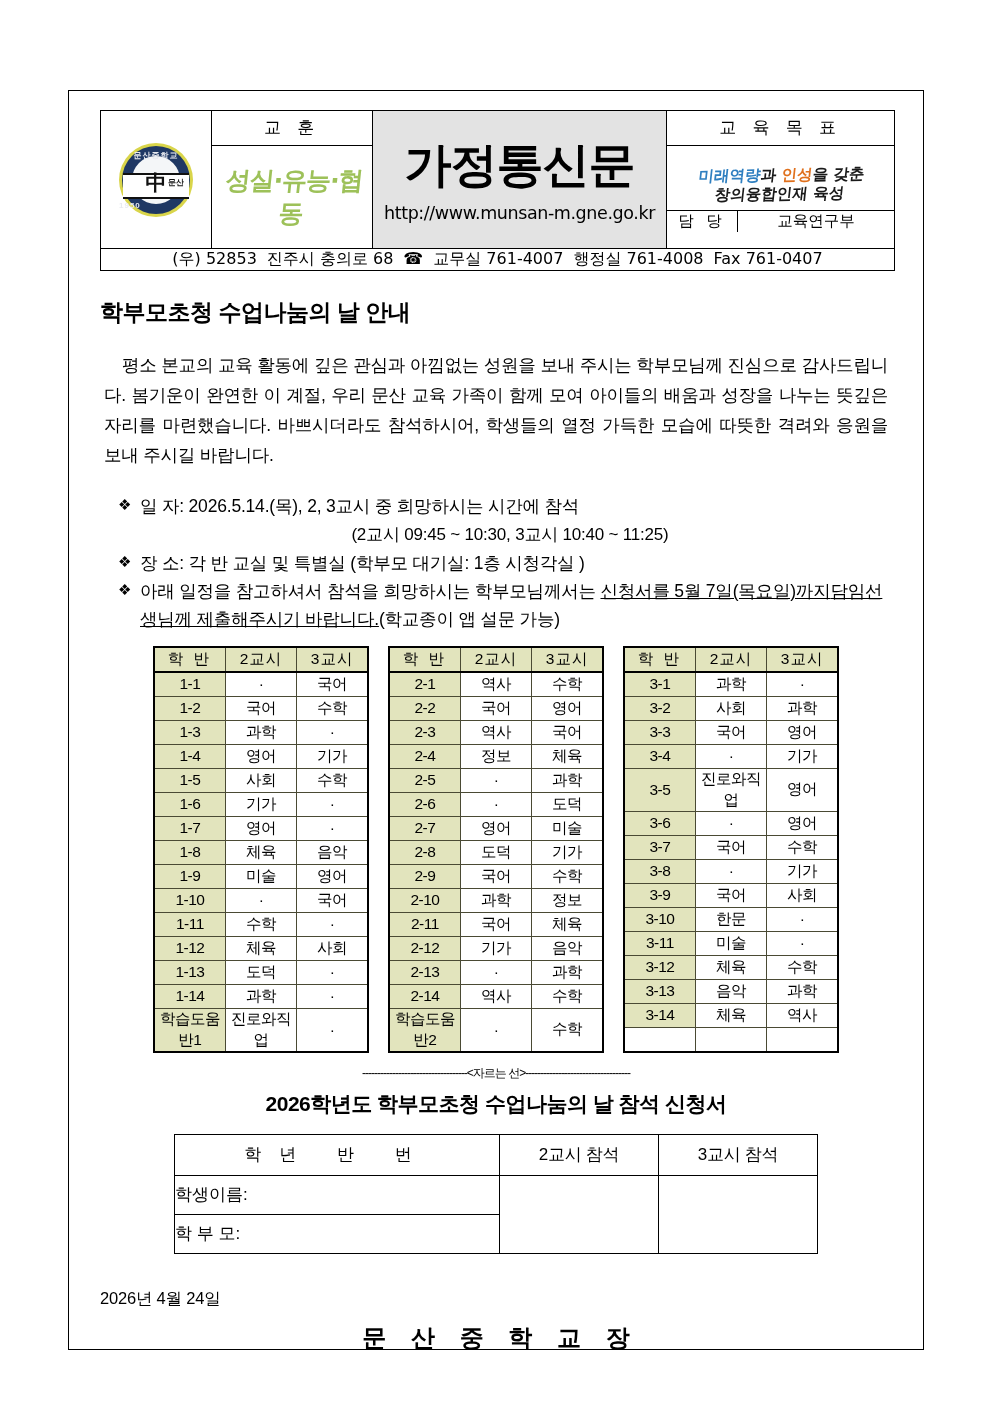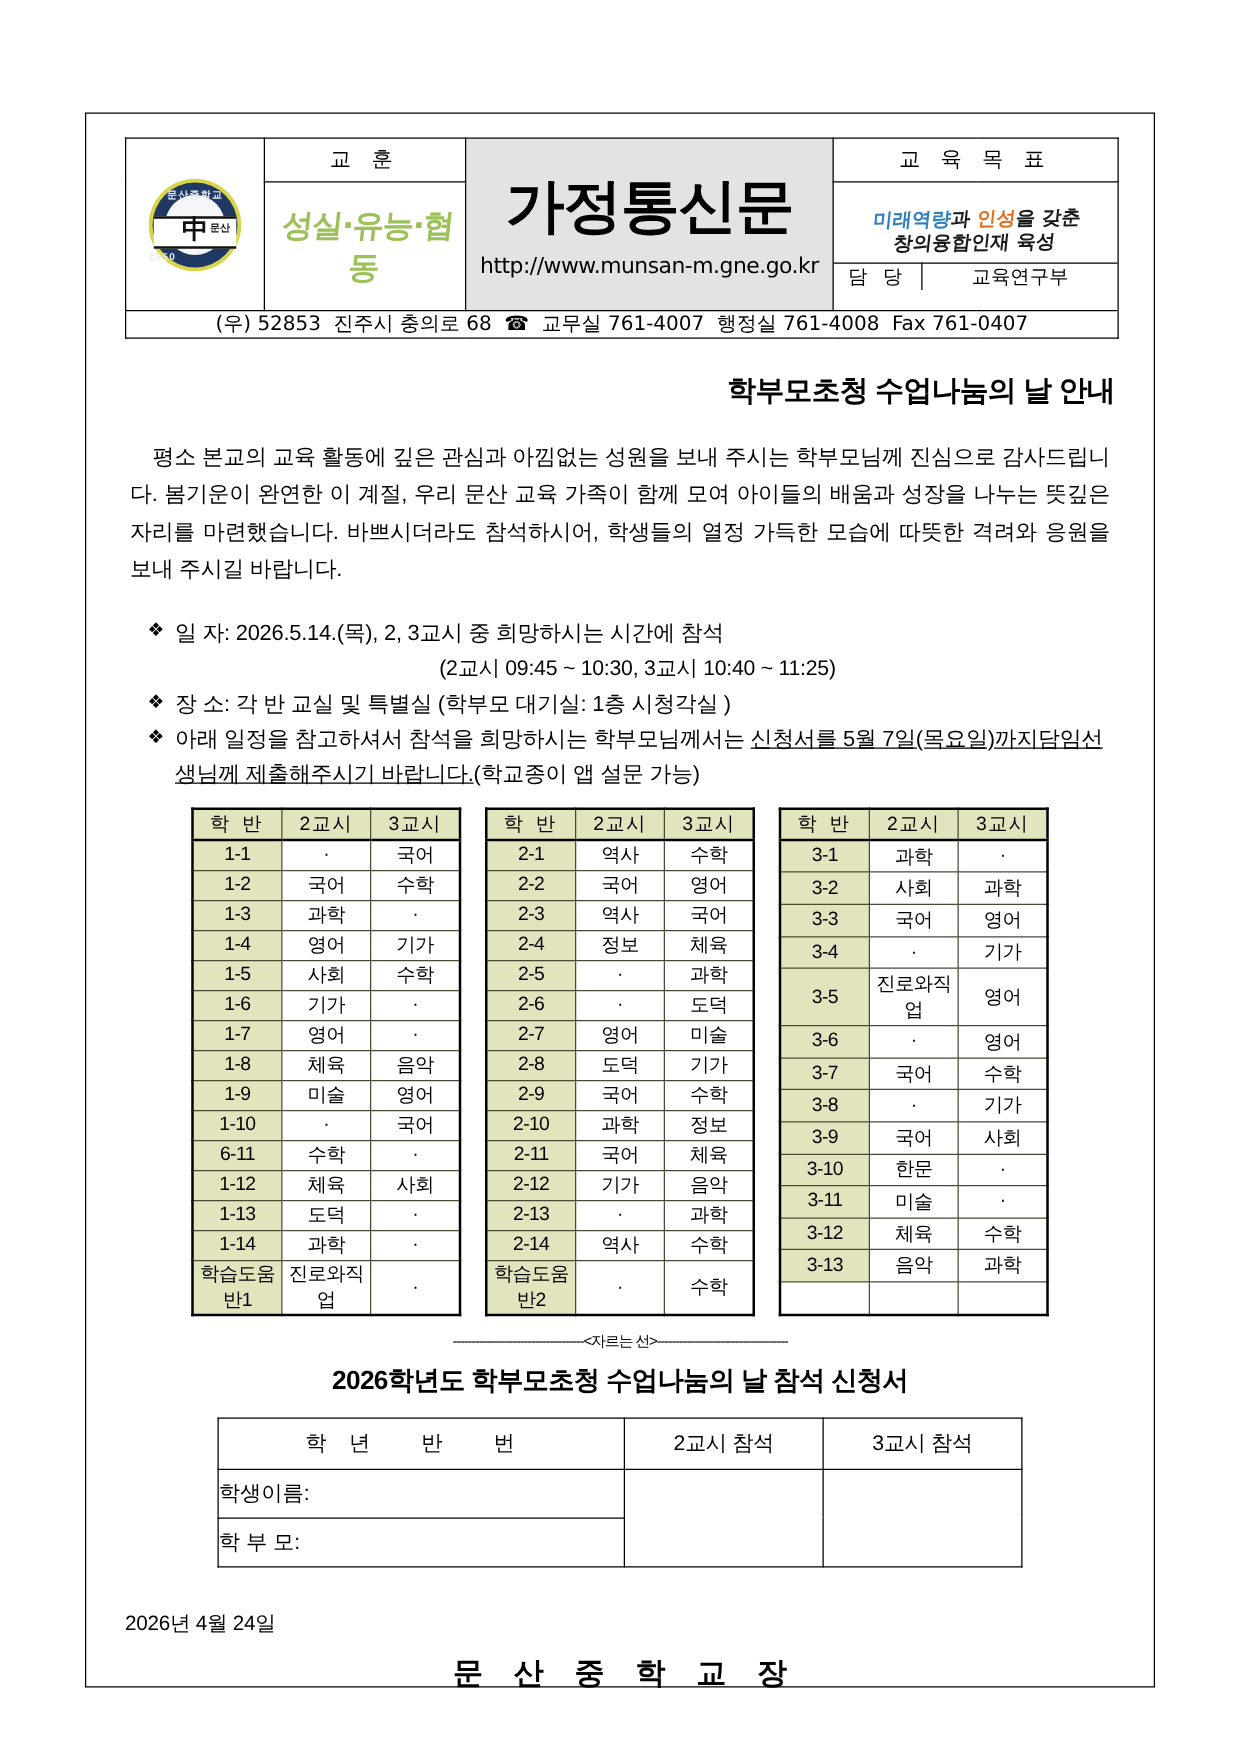--- a/index.html
+++ b/index.html
@@ -173,21 +173,21 @@
     left: 0; right: 0; bottom: 7px;
     text-align: left;
     font-size: 8px;
     color: #e8eaf0;
     letter-spacing: 1px;
     font-weight: bold;
   }
 
   
   .doc-title {
-    text-align: right;
+    text-align: left;
     font-size: 23px;
     font-weight: bold;
     letter-spacing: -0.5px;
     margin-top: 26px;
     font-family: "Liberation Sans", sans-serif;
   }
 
   
   .body-para {
     margin-top: 22px;
@@ -455,21 +455,21 @@
             <td class="c-name">1-9</td>
             <td class="c-p2">미술</td>
             <td class="c-p3">영어</td>
           </tr>
           <tr>
             <td class="c-name">1-10</td>
             <td class="c-p2">·</td>
             <td class="c-p3">국어</td>
           </tr>
           <tr>
-            <td class="c-name">6-11</td>
+            <td class="c-name">1-11</td>
             <td class="c-p2">수학</td>
             <td class="c-p3">·</td>
           </tr>
           <tr>
             <td class="c-name">1-12</td>
             <td class="c-p2">체육</td>
             <td class="c-p3">사회</td>
           </tr>
           <tr>
             <td class="c-name">1-13</td>
@@ -642,20 +642,25 @@
           </tr>
           <tr>
             <td class="c-name">3-12</td>
             <td class="c-p2">체육</td>
             <td class="c-p3">수학</td>
           </tr>
           <tr>
             <td class="c-name">3-13</td>
             <td class="c-p2">음악</td>
             <td class="c-p3">과학</td>
+          </tr>
+          <tr>
+            <td class="c-name">3-14</td>
+            <td class="c-p2">체육</td>
+            <td class="c-p3">역사</td>
           </tr>
           <tr>
             <td class="c-name blank" style="background: rgb(255, 255, 255);"></td>
             <td class="c-p2"></td>
             <td class="c-p3"></td>
           </tr>
         </tbody>
     </table>
   </div>
 

